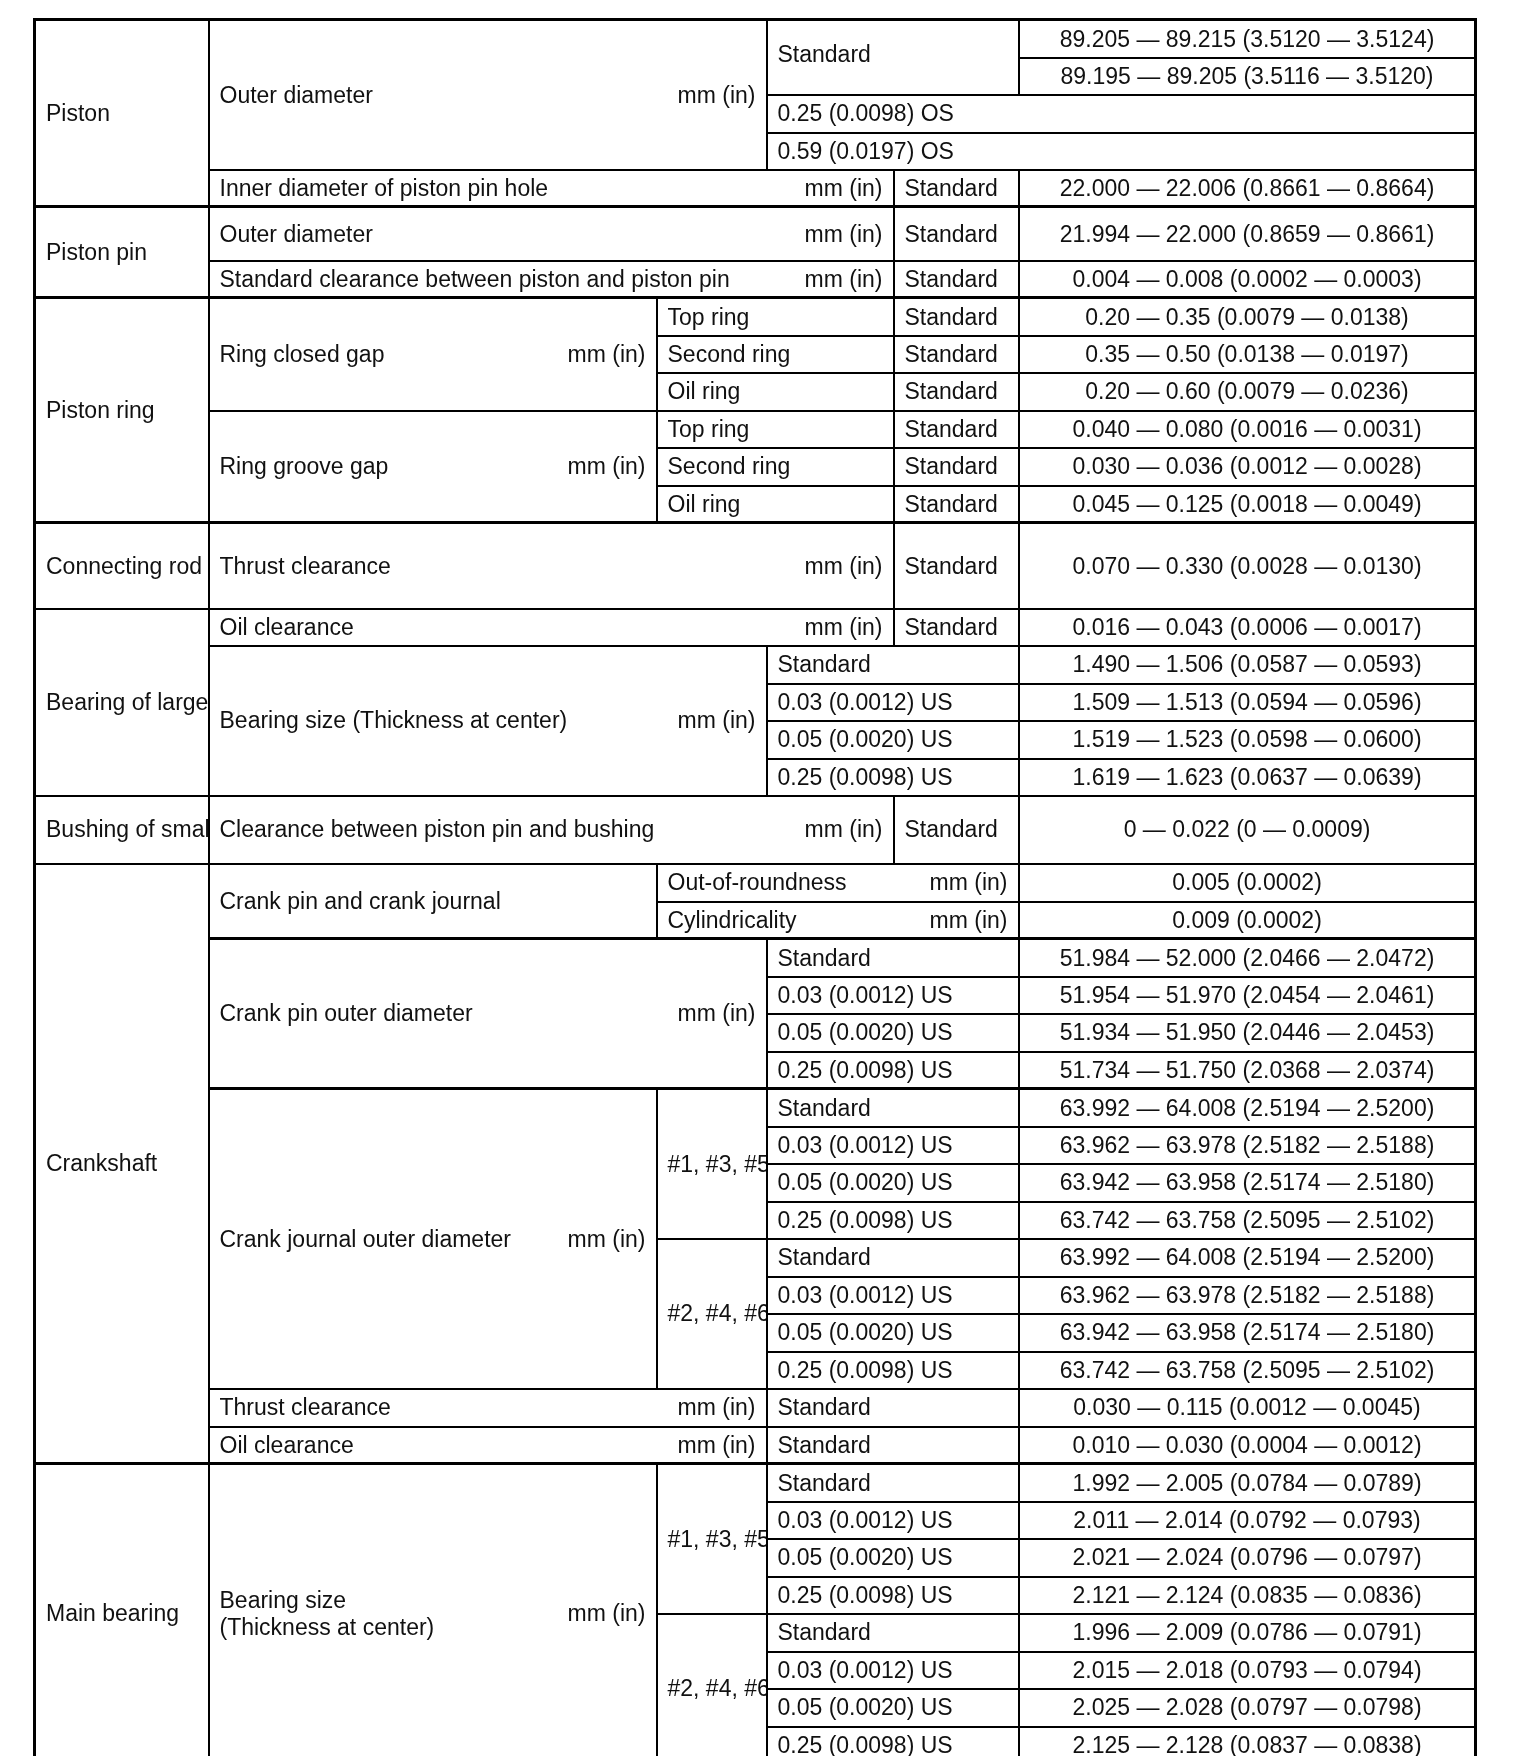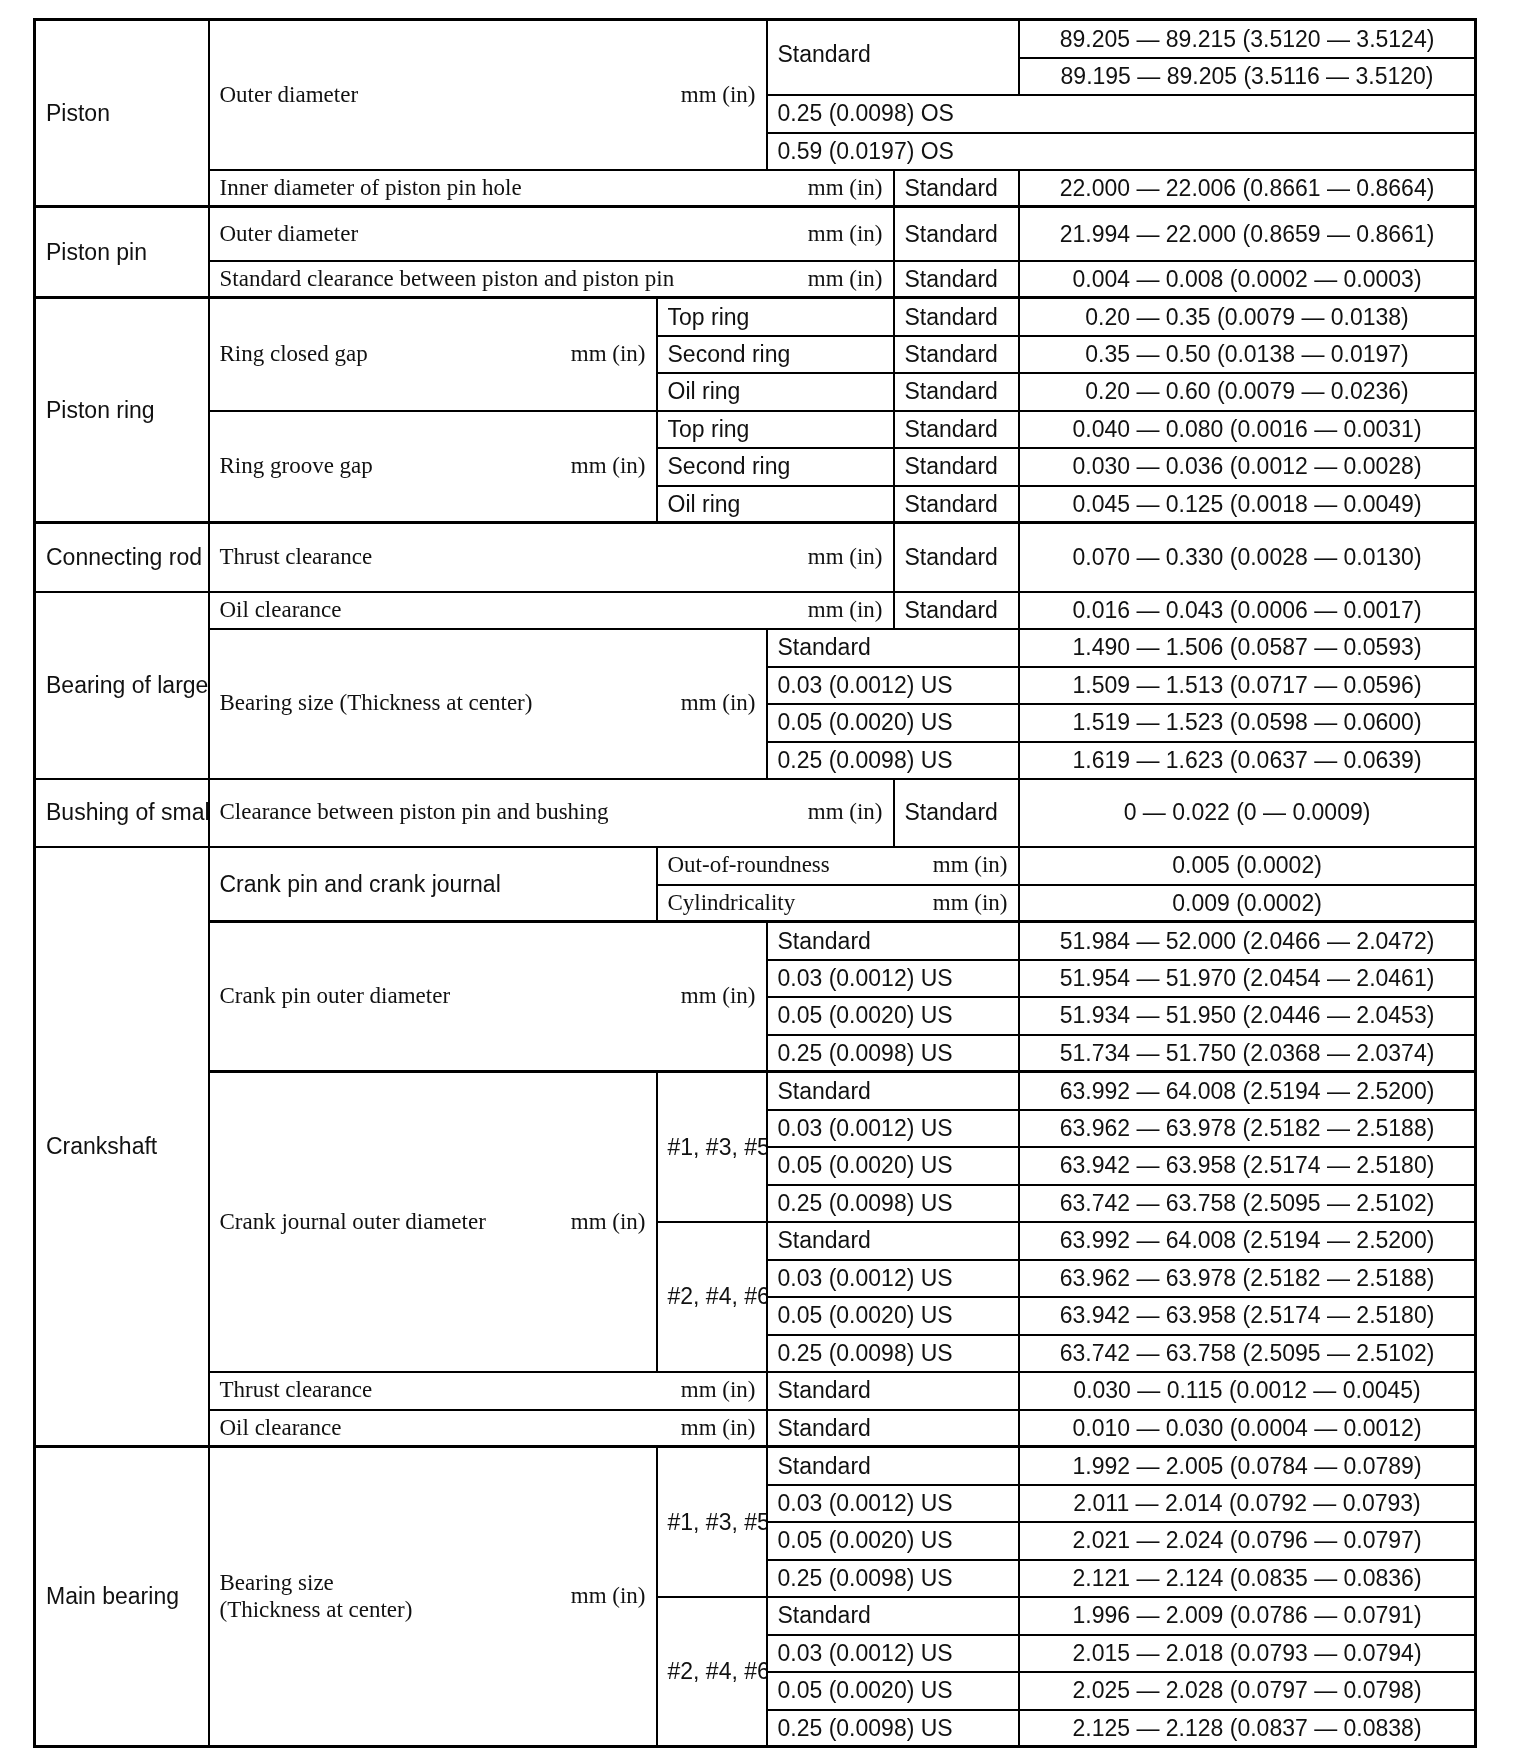--- a/index.html
+++ b/index.html
@@ -5,21 +5,21 @@
   html, body { margin: 0; padding: 0; background: #ffffff; }
   body { width: 1536px; height: 1756px; position: relative; overflow: hidden;
          font-family: "Liberation Sans", "DejaVu Sans", sans-serif; color: #111; }
   table.spec { position: absolute; left: 33px; top: 18px; border-collapse: collapse;
                table-layout: fixed; width: 1441px; font-size: 23px; }
   table.spec td { border: 2px solid #000; padding: 0 10px; vertical-align: middle;
                   white-space: nowrap; line-height: 1.15; overflow: hidden; }
   table.spec td.thick-top { border-top: 3px solid #000; }
   td.val { text-align: center; padding: 0 6px; margin-left: 31px; }
   td.grp { white-space: normal; }
-  .lbl { display: flex; justify-content: space-between; align-items: center; width: 100%; font-family: Liberation Serif, serif; }
+  .lbl { display: flex; justify-content: space-between; align-items: center; width: 100%; }
   .unit { text-align: right; }
   .wrap { white-space: normal; }
   table.spec { border: 3px solid #000; }
 </style>
 </head>
 <body>
 
 <table class="spec">
   <colgroup>
     <col style="width:174px">
@@ -126,21 +126,21 @@
       <td colspan="2">Second ring</td>
       <td>Standard</td>
       <td class="val">0.030 — 0.036 (0.0012 — 0.0028)</td>
     </tr>
     <tr style="height:37px">
       <td colspan="2">Oil ring</td>
       <td>Standard</td>
       <td class="val">0.045 — 0.125 (0.0018 — 0.0049)</td>
     </tr>
 
-    <tr style="height:69px">
+    <tr style="height:86px">
       <td class="grp thick-top">Connecting rod</td>
       <td colspan="3" class="thick-top">
         <div class="lbl">
             <span>Thrust clearance</span>
             <span class="unit">mm (in)</span>
           </div>
       </td>
       <td class="thick-top">Standard</td>
       <td class="val thick-top">0.070 — 0.330 (0.0028 — 0.0130)</td>
     </tr>
@@ -161,21 +161,21 @@
         <div class="lbl">
             <span>Bearing size (Thickness at center)</span>
             <span class="unit">mm (in)</span>
           </div>
       </td>
       <td colspan="2">Standard</td>
       <td class="val">1.490 — 1.506 (0.0587 — 0.0593)</td>
     </tr>
     <tr style="height:37px">
       <td colspan="2">0.03 (0.0012) US</td>
-      <td class="val">1.509 — 1.513 (0.0717 — 0.0596)</td>
+      <td class="val">1.509 — 1.513 (0.0594 — 0.0596)</td>
     </tr>
     <tr style="height:38px">
       <td colspan="2">0.05 (0.0020) US</td>
       <td class="val">1.519 — 1.523 (0.0598 — 0.0600)</td>
     </tr>
     <tr style="height:37px">
       <td colspan="2">0.25 (0.0098) US</td>
       <td class="val">1.619 — 1.623 (0.0637 — 0.0639)</td>
     </tr>
 

